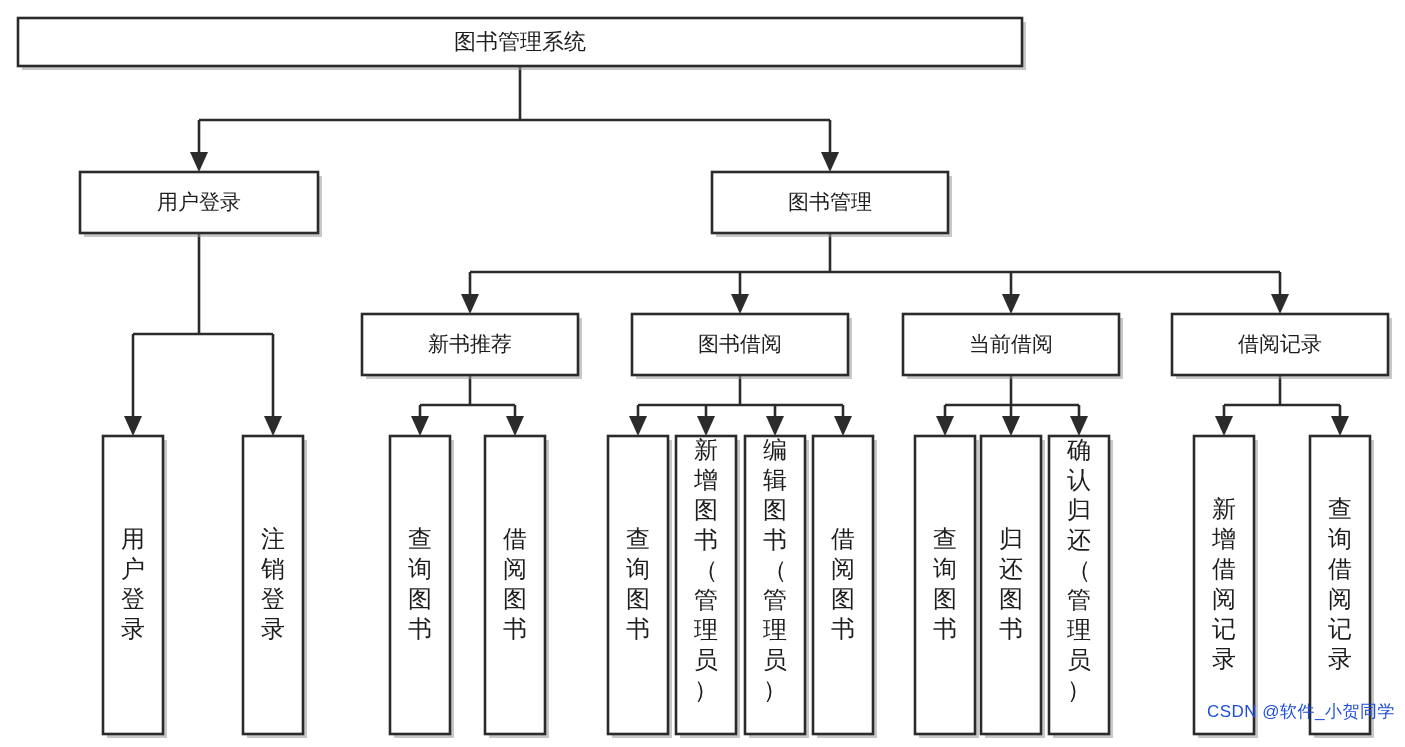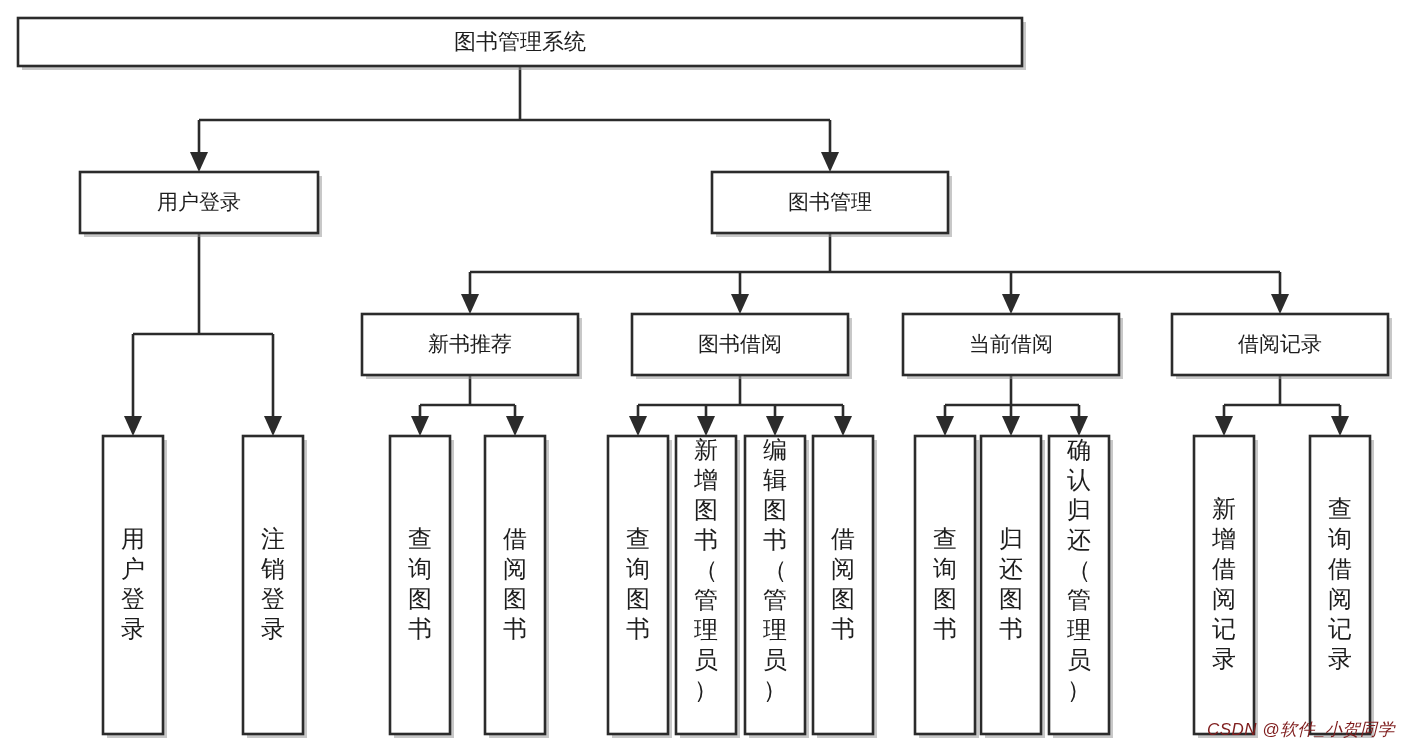--- a/index.html
+++ b/index.html
@@ -58,28 +58,27 @@
   .node-label.level-2 { font-size: 21px; }
   .leaf-label {
     font-family: "Liberation Sans", "DejaVu Sans", sans-serif;
     fill: #1d1d1d;
     font-size: 24px;
     text-anchor: middle;
   }
   .watermark {
     position: absolute;
     right: 10px;
-    bottom: 6px;
+    bottom: 24px;
     font-family: "Liberation Sans", "DejaVu Sans", sans-serif;
     font-size: 17px;
-    color: #7f1d1d;
+    color: #1d4ed8;
     letter-spacing: 0.5px;
     white-space: nowrap;
     user-select: none;
-    font-style: italic;
   }
 </style>
 </head>
 <body>
 
 <div id="diagram-root">
 
   <svg class="diagram-canvas" viewBox="0 0 1405 747" xmlns="http://www.w3.org/2000/svg">
 
     <g id="connector-layer">

